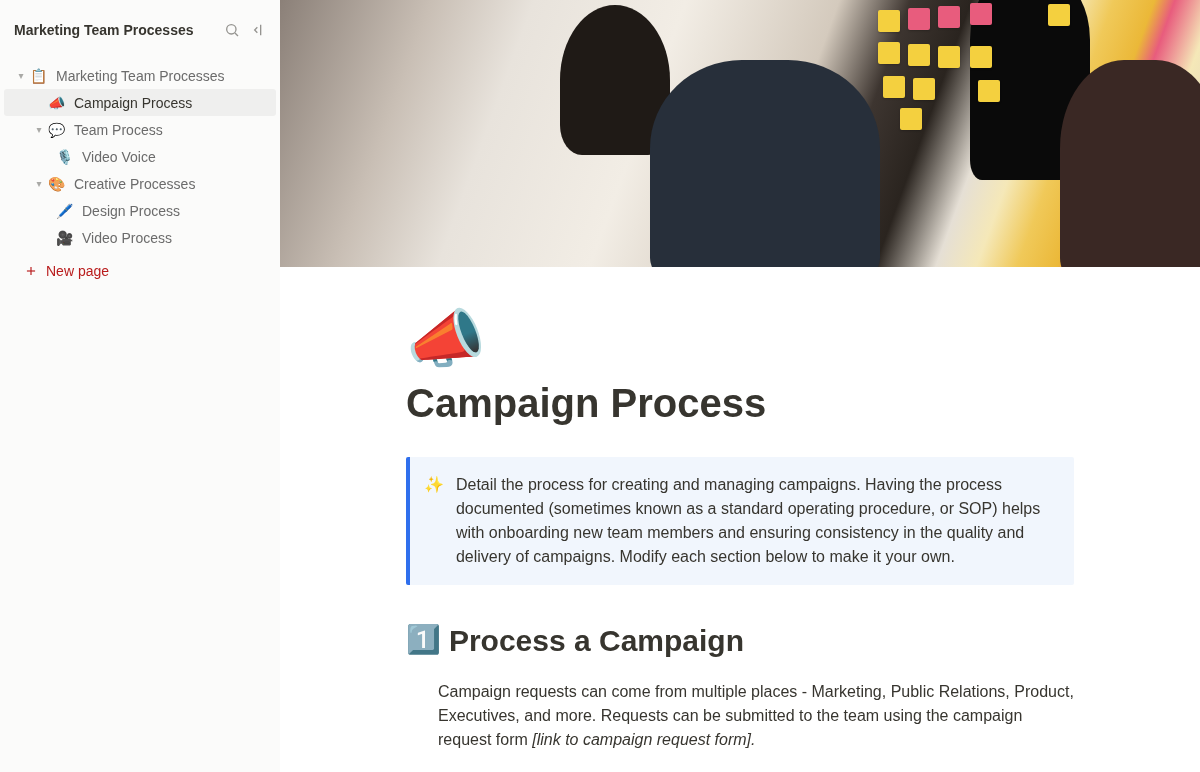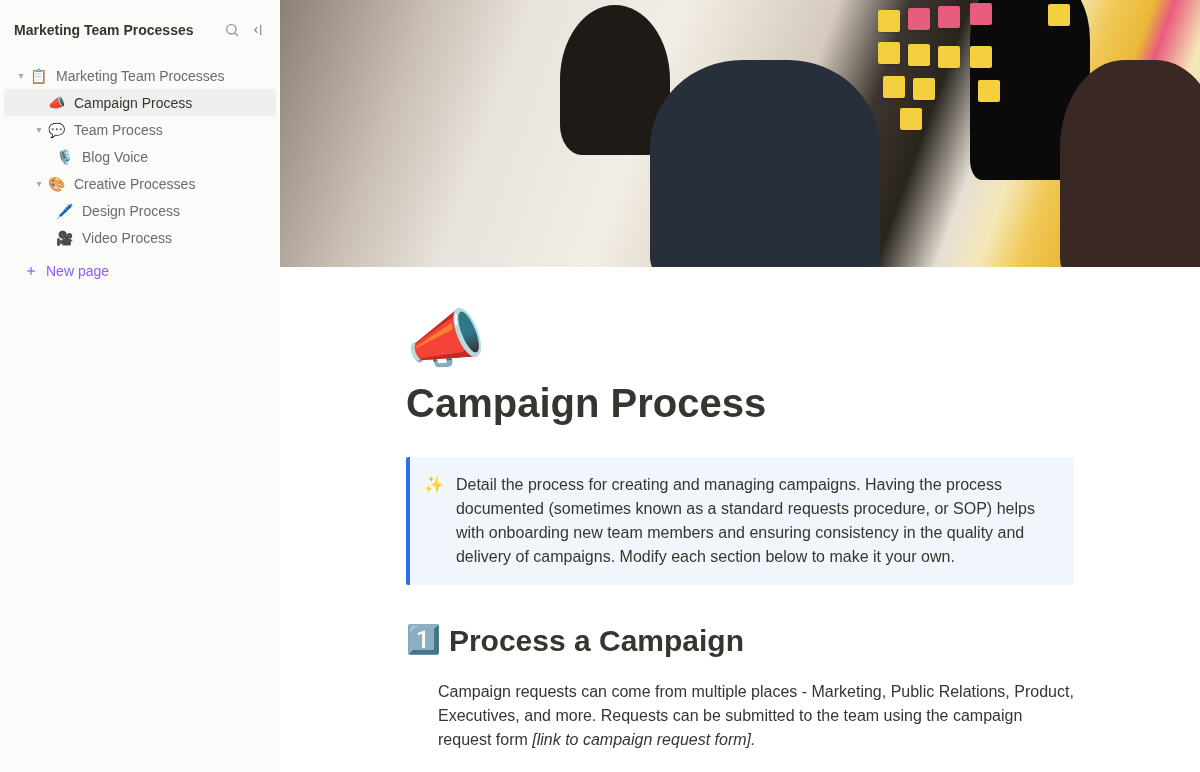--- a/index.html
+++ b/index.html
@@ -99,21 +99,21 @@
     .nav-label {
       white-space: nowrap;
       overflow: hidden;
       text-overflow: ellipsis;
     }
     .new-page-item {
       display: flex;
       align-items: center;
       padding: 6px 14px 6px 24px;
       font-size: 14px;
-      color: #8b5cf6;
+      color: #b91c1c;
       cursor: pointer;
       gap: 8px;
     }
     .new-page-item svg {
       width: 14px;
       height: 14px;
     }
     
     .main {
       flex: 1;
@@ -236,21 +236,21 @@
       <span class="nav-icon">📣</span>
       <span class="nav-label">Campaign Process</span>
     </div>
     <div class="nav-item level-1">
       <span class="nav-caret">▾</span>
       <span class="nav-icon">💬</span>
       <span class="nav-label">Team Process</span>
     </div>
     <div class="nav-item level-2">
       <span class="nav-icon">🎙️</span>
-      <span class="nav-label">Blog Voice</span>
+      <span class="nav-label">Video Voice</span>
     </div>
     <div class="nav-item level-1">
       <span class="nav-caret">▾</span>
       <span class="nav-icon">🎨</span>
       <span class="nav-label">Creative Processes</span>
     </div>
     <div class="nav-item level-2">
       <span class="nav-icon">🖊️</span>
       <span class="nav-label">Design Process</span>
     </div>
@@ -293,21 +293,21 @@
   </div>
 
   <div class="page-content">
 
     <span class="page-emoji">📣</span>
 
     <h1 class="page-title">Campaign Process</h1>
 
     <div class="callout">
       <span class="callout-icon">✨</span>
-      <div class="callout-text">Detail the process for creating and managing campaigns. Having the process documented (sometimes known as a standard requests procedure, or SOP) helps with onboarding new team members and ensuring consistency in the quality and delivery of campaigns. Modify each section below to make it your own.</div>
+      <div class="callout-text">Detail the process for creating and managing campaigns. Having the process documented (sometimes known as a standard operating procedure, or SOP) helps with onboarding new team members and ensuring consistency in the quality and delivery of campaigns. Modify each section below to make it your own.</div>
     </div>
 
     <h2 class="section-heading">
       <span class="section-emoji">1️⃣</span>
       <span>Process a Campaign</span>
     </h2>
 
     <p class="body-text">
       <span>Campaign requests can come from multiple places - Marketing, Public Relations, Product, Executives, and more. Requests can be submitted to the team using the campaign request form </span><em>[link to campaign request form].</em>
     </p>

